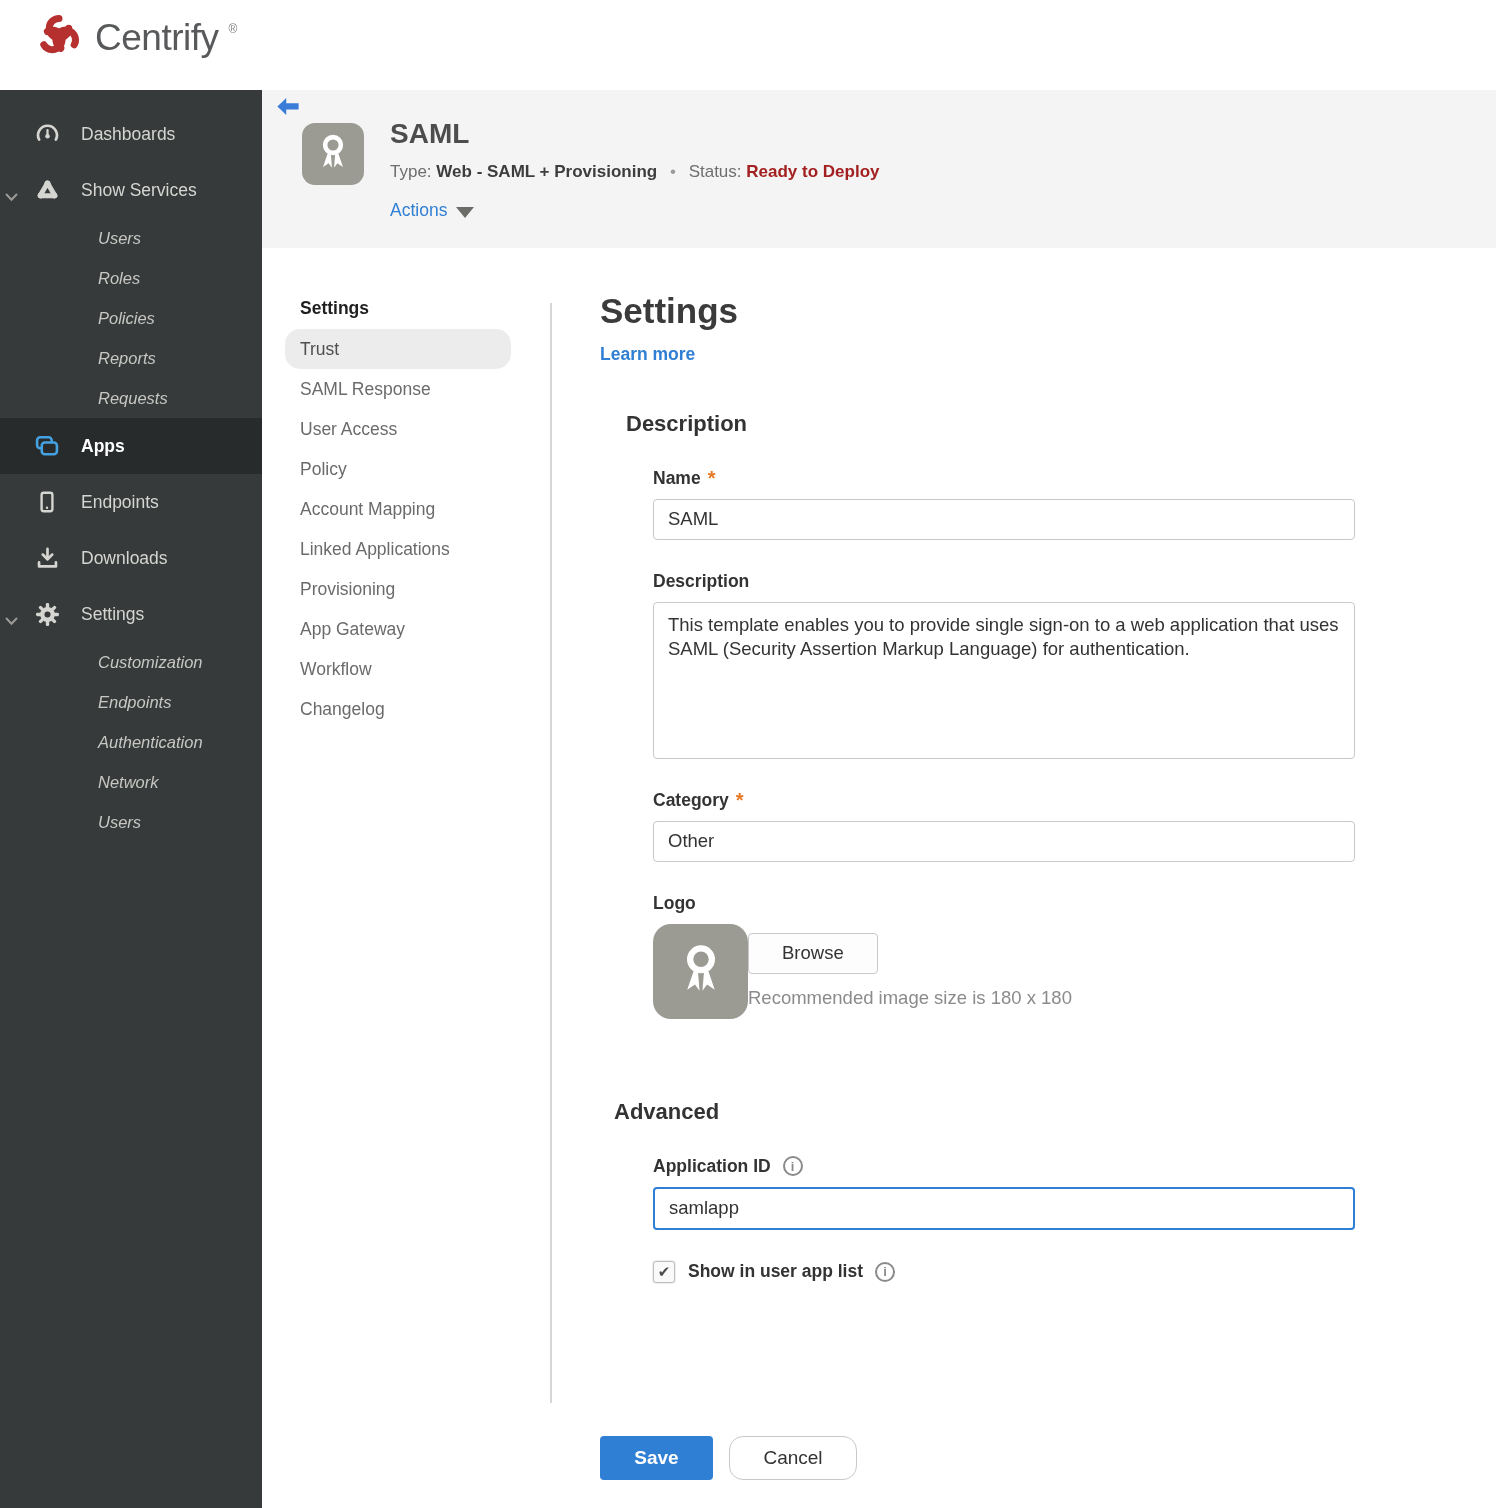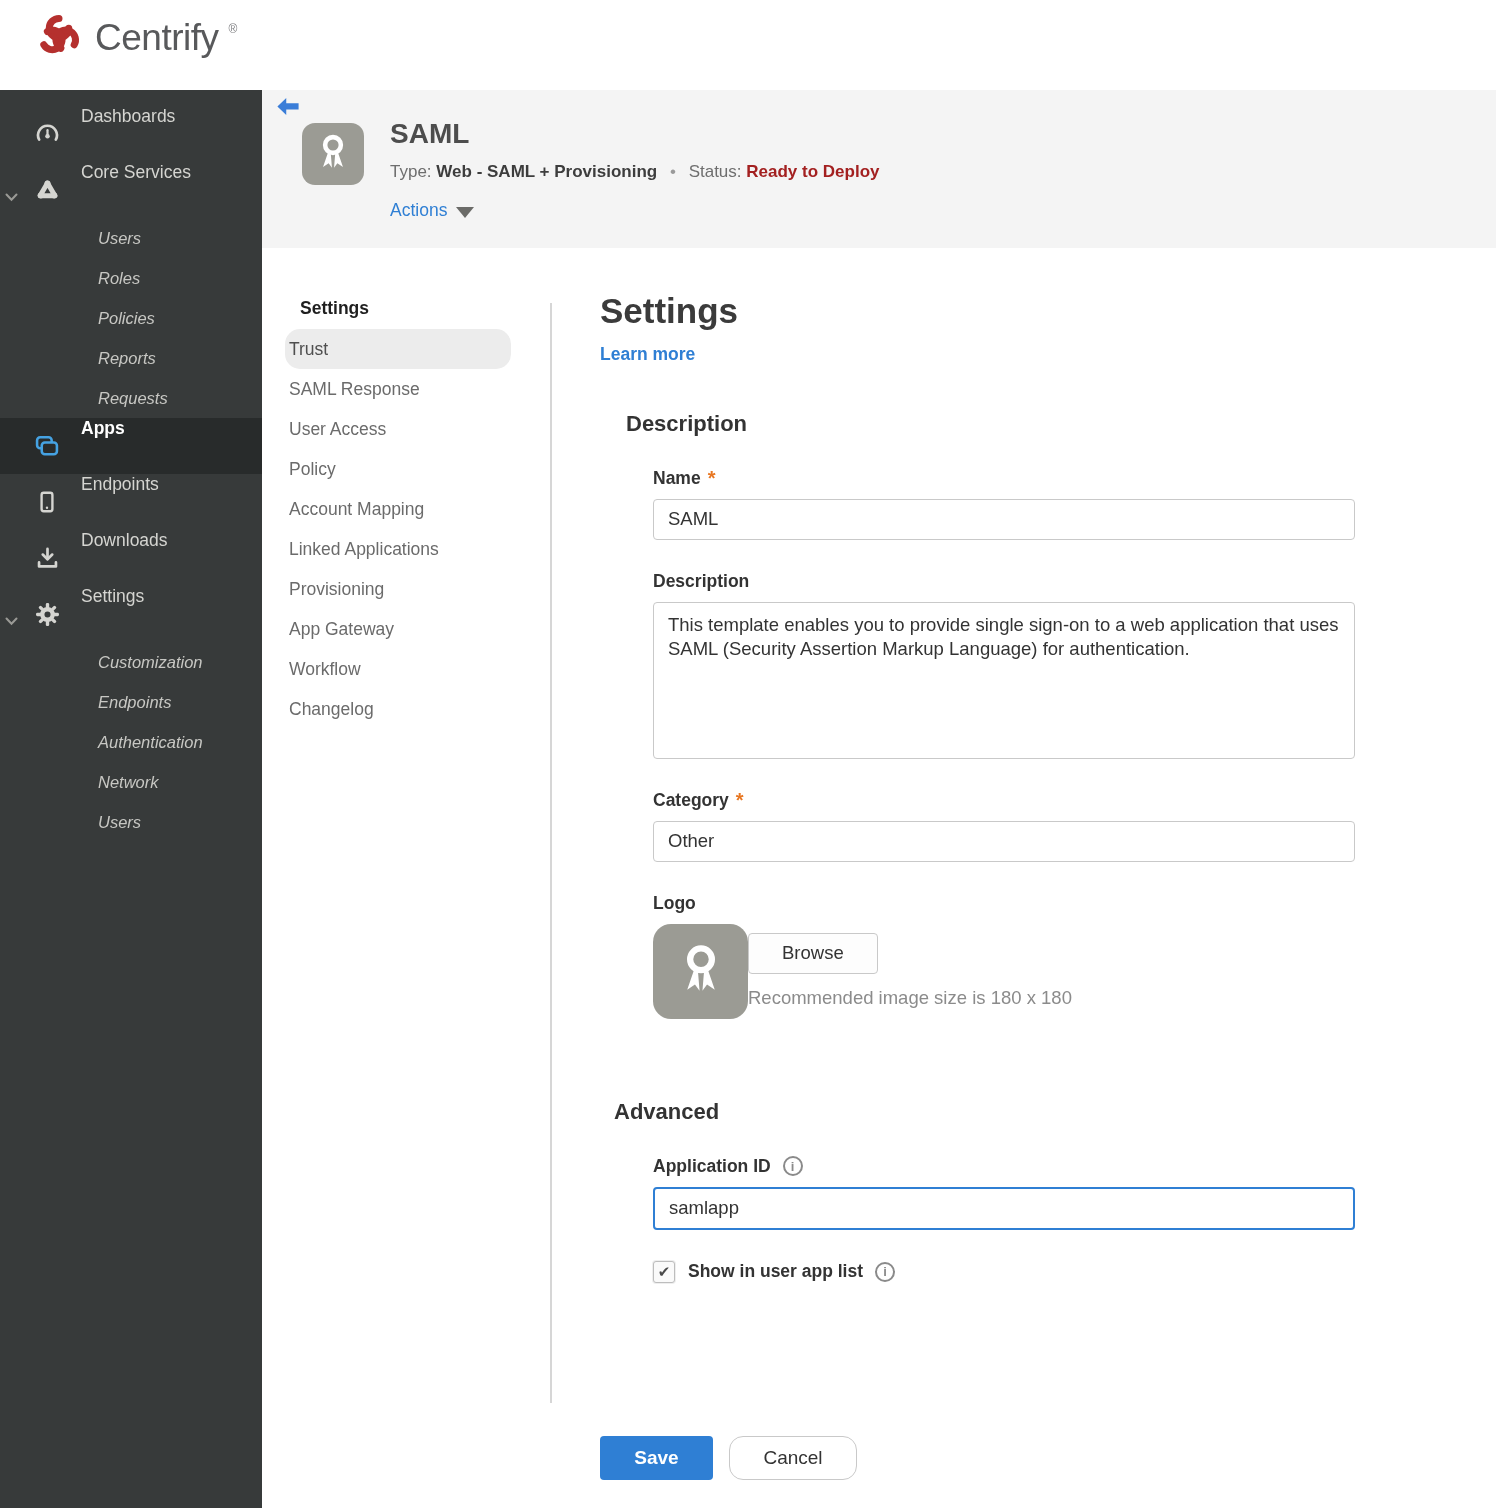--- a/index.html
+++ b/index.html
@@ -10,21 +10,21 @@
     background:#ffffff; overflow:hidden;
   }
   
   .topbar { position:absolute; left:0; top:0; width:1496px; height:90px; background:#fff; }
   .brand { position:absolute; left:33px; top:10px; display:flex; align-items:flex-start; gap:10px; }
   .brand-name { font-size:37px; color:#58595b; font-weight:500; letter-spacing:-0.5px; line-height:56px; }
   .brand-reg { font-size:12px; color:#808184; margin-top:12px; }
 
   
   .sidebar { position:absolute; left:0; top:90px; width:262px; height:1418px; background:#373a3a; padding-top:16px; }
-  .side-item { position:relative; display:flex; height:56px; color:#d5d5d1; font-size:17.5px; cursor:pointer; }
+  .side-item { position:relative; display:flex; align-items:center; height:56px; color:#d5d5d1; font-size:17.5px; cursor:pointer; }
   .side-item .icon { width:28px; margin-left:33px; margin-right:20px; display:flex; justify-content:center; align-items:center; }
   .side-item.active { background:#282b2b; color:#ffffff; font-weight:bold; }
   .side-sub { display:flex; align-items:center; height:40px; padding-left:98px; color:#c7c7c3; font-size:16.5px; cursor:pointer;font-style:italic; }
   .chev { position:absolute; left:5px; top:50%; margin-top:-4px; }
 
   
   .appheader { position:absolute; left:262px; top:90px; width:1234px; height:158px; background:#f4f4f4; }
   .back-btn { position:absolute; left:14px; top:7px; width:24px; height:20px; cursor:pointer; }
   .app-icon { position:absolute; left:40px; top:33px; width:62px; height:62px; border-radius:13px; background:#9b9b94; display:flex; align-items:center; justify-content:center; }
   .hd-title { position:absolute; left:128px; top:28px; font-size:28px; font-weight:bold; color:#4d4d4d; }
@@ -32,21 +32,21 @@
   .hd-meta b { color:#3d3d3d; }
   .hd-meta .status-red { color:#a32020; font-weight:bold; }
   .hd-meta .sep { color:#9a9a9a; margin:0 8px; }
   .actions-link { position:absolute; left:128px; top:110px; font-size:17.5px; font-weight:normal; color:#2f7fd4; cursor:pointer; display:flex; align-items:center; }
   .tri-down { display:inline-block; width:0; height:0; border-left:9px solid transparent; border-right:9px solid transparent; border-top:11px solid #6b6b68; margin-left:9px; margin-top:3px; }
 
   
   .content { position:absolute; left:262px; top:248px; width:1234px; height:1260px; background:#fff; }
   .subnav { position:absolute; left:23px; top:44px; width:226px; }
   .subnav-header { padding:6px 15px 10px 15px; font-size:17.5px; font-weight:bold; color:#1f1f1f; }
-  .subnav-item { height:40px; line-height:40px; padding:0 4px; font-size:17.5px; color:#6b6b6b; border-radius:15px; cursor:pointer; }
+  .subnav-item { height:40px; line-height:40px; padding:0 15px; font-size:17.5px; color:#6b6b6b; border-radius:15px; cursor:pointer; }
   .subnav-item.active { background:#ececec; color:#4f4f4f; }
   .vdivider { position:absolute; left:288px; top:55px; width:2px; height:1100px; background:#d6d6d6; }
 
   .main { position:absolute; left:338px; top:44px; width:780px; }
   .main-title { font-size:35px; font-weight:bold; color:#3b3b3b; line-height:1.1; }
   .learn-more { margin-top:13px; font-size:17.5px; font-weight:bold; color:#2f7fd4; cursor:pointer; display:inline-block; }
   .section-heading { margin:46px 0 0 26px; font-size:22px; font-weight:bold; color:#333; }
   .section-heading.adv { margin-top:80px;margin-left:14px; }
   .form { margin-left:53px; }
   .field-label-row { display:flex; align-items:center; margin-top:31px; }
@@ -106,21 +106,21 @@
         </svg>
     </span>
     <span class="icon">
       <svg width="27" height="27" viewBox="0 0 24 24">
         <path d="M12,5.4 L18.6,16.6 L5.4,16.6 Z" fill="none" stroke="#d5d5d1" stroke-width="4.4" stroke-linejoin="round"></path>
         <circle cx="12" cy="5.8" r="2.7" fill="#d5d5d1"></circle>
         <circle cx="6" cy="16.4" r="2.7" fill="#d5d5d1"></circle>
         <circle cx="18" cy="16.4" r="2.7" fill="#d5d5d1"></circle>
       </svg>
     </span>
-    <span>Core Services</span>
+    <span>Show Services</span>
   </div>
   <div class="side-sub">
       <span>Users</span>
     </div>
   <div class="side-sub">
       <span>Roles</span>
     </div>
   <div class="side-sub">
       <span>Policies</span>
     </div>

